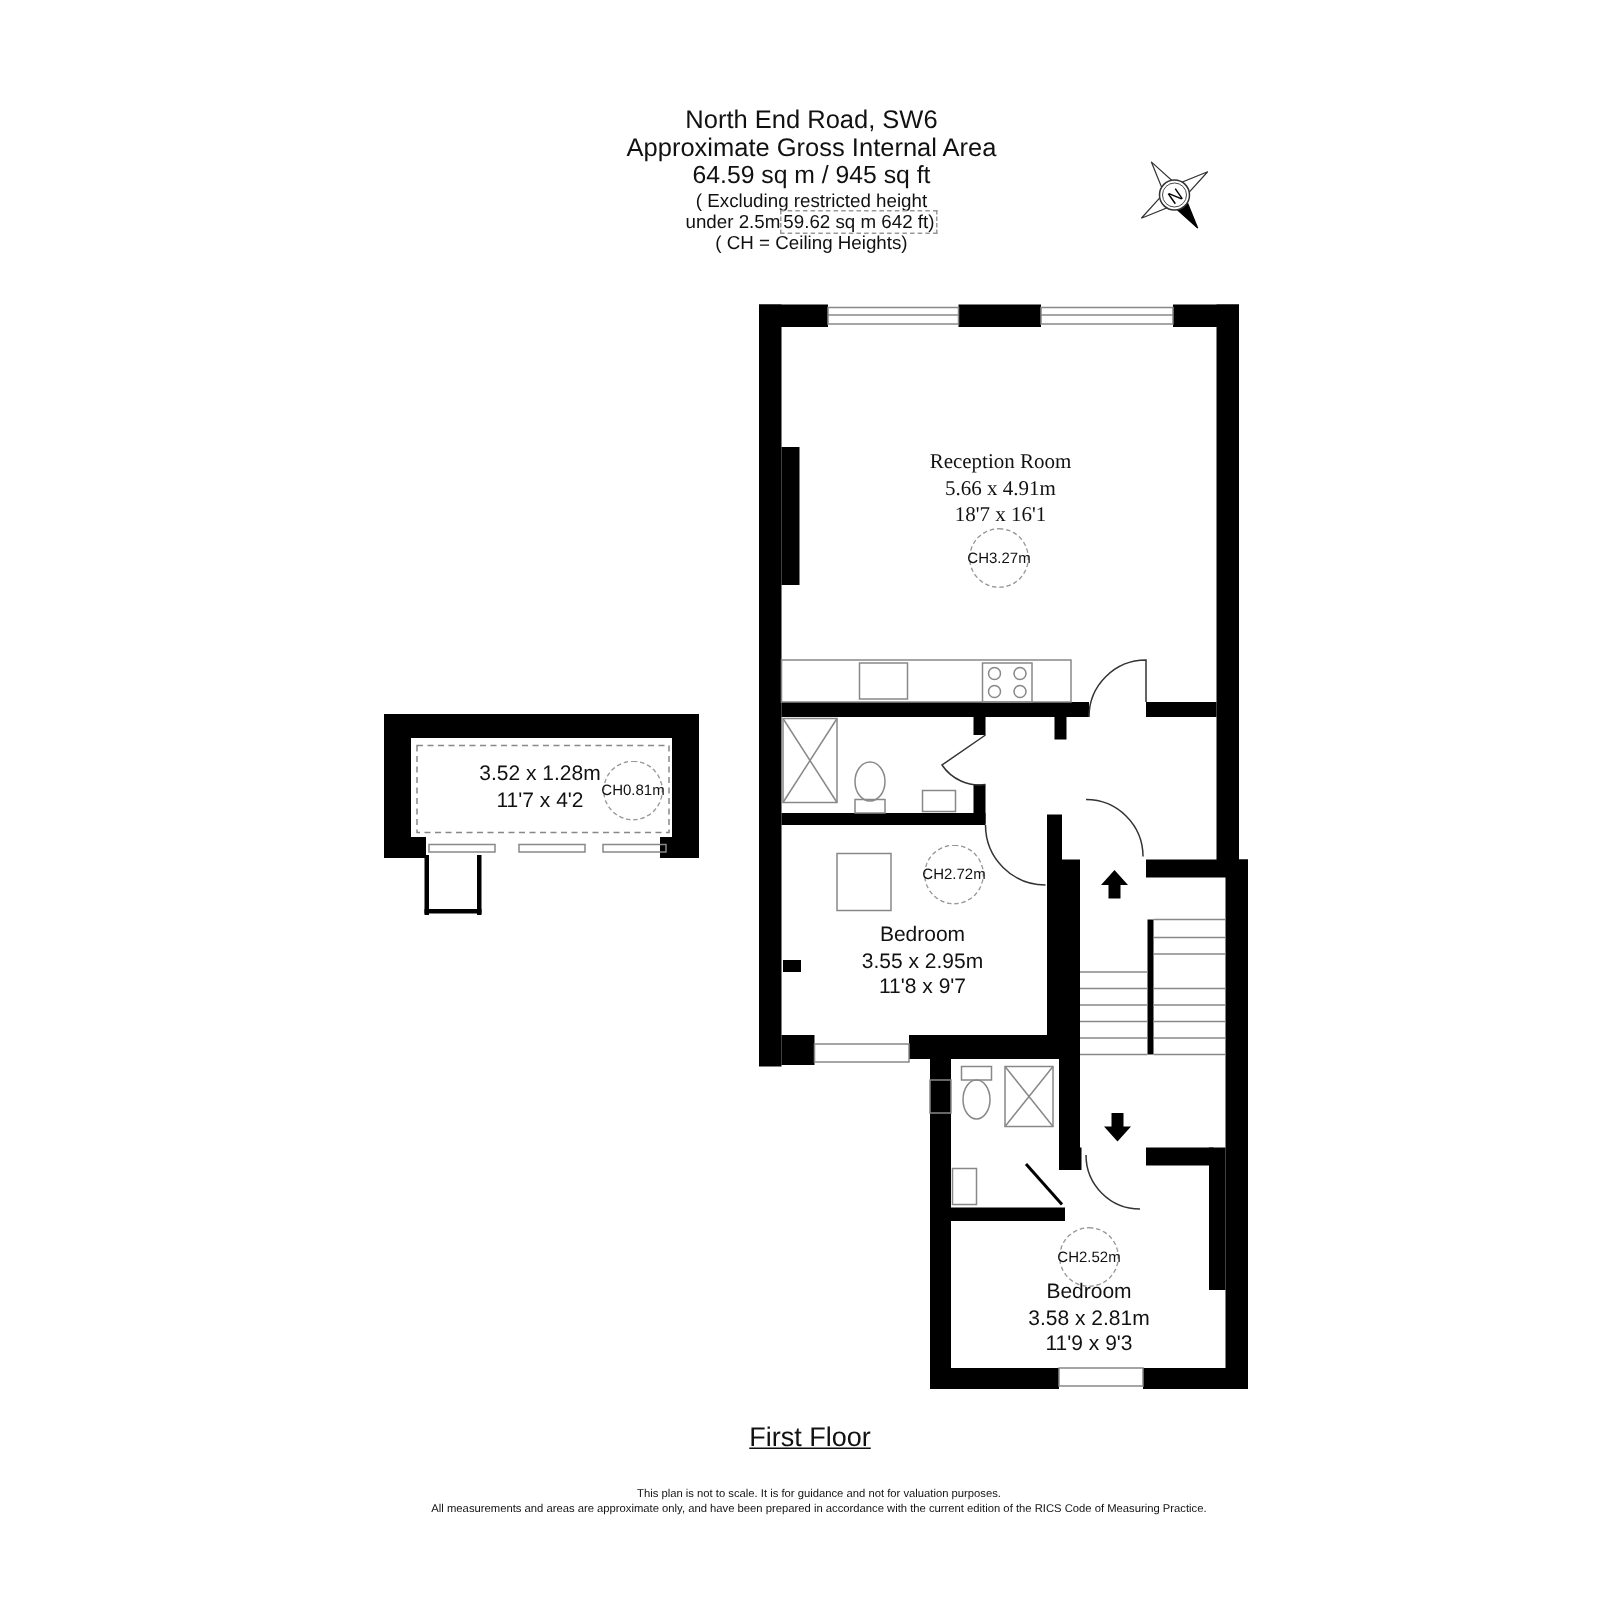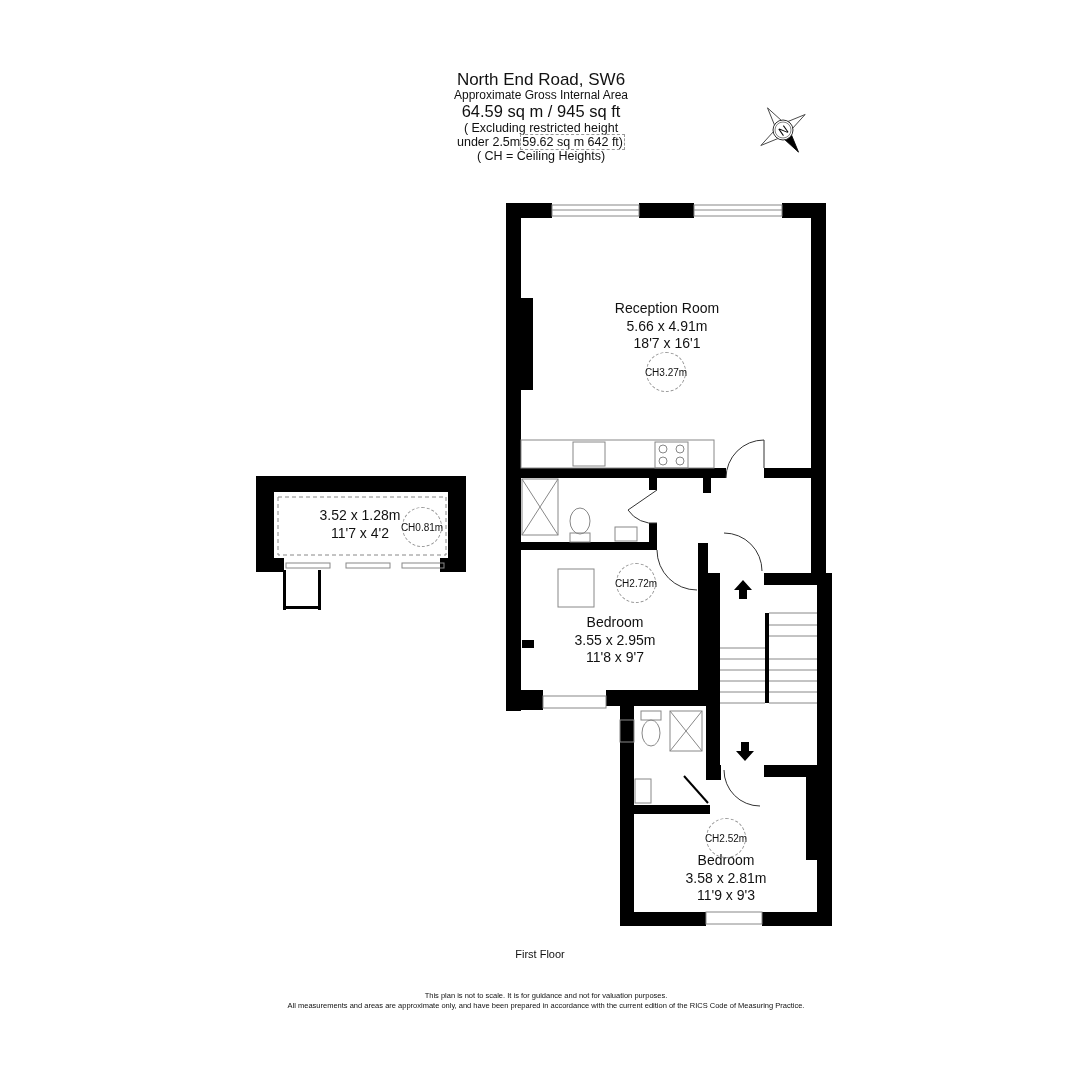--- a/index.html
+++ b/index.html
@@ -1,26 +1,26 @@
 <!DOCTYPE html>
 <html><head>
 <meta charset="utf-8">
 <style>
   html, body { margin: 0; padding: 0; background: #ffffff; }
   body { width: 1080px; height: 1080px; position: relative; overflow: hidden; font-family: "Liberation Sans", sans-serif; color: #111; }
   .header { position: absolute; left: 376px; top: 70px; width: 330px; text-align: center; line-height: 1.12; }
   .title { font-size: 17px; }
-  .sub { font-size: 12px; }
+  .sub { font-size: 17px; }
   .area { font-size: 16.5px; }
   .note { font-size: 12.5px; }
   .boxed { border: 1px dashed #999; padding: 0 1px; }
   .plan { position: absolute; left: 0; top: 0; }
   .lbl { position: absolute; text-align: center; line-height: 1.25; font-size: 14px; }
   .ch { position: absolute; width: 38px; height: 38px; border: 1px dashed #999; border-radius: 50%; font-size: 10px; display: flex; flex-direction: row; align-items: center; justify-content: center; line-height: 1.1; background: transparent; }
-  .floor { position: absolute; left: 0; width: 1080px; top: 948px; text-align: center; font-size: 11px; }
+  .floor { position: absolute; left: 0; width: 1080px; top: 948px; text-align: center; font-size: 18px; text-decoration: underline; }
   .disc { position: absolute; left: 0; width: 1092px; top: 991px; text-align: center; font-size: 7.5px; line-height: 1.3; }
   .compass { position: absolute; left: 755px; top: 102px; }
 </style>
 </head>
 <body>
 
 <div class="header">
   <div class="title">North End Road, SW6</div>
   <div class="sub">Approximate Gross Internal Area</div>
   <div class="area">64.59 sq m / 945 sq ft</div>
@@ -157,21 +157,21 @@
     <path d="M724,770 A36,36 0 0 0 760,806" stroke="#333"></path>
     <path d="M684,776 L708,803" stroke="#000" stroke-width="2"></path>
   </g>
 
   <g fill="#000">
     <polygon points="743,580 734,590 739,590 739,599 747,599 747,590 752,590"></polygon>
     <polygon points="745,761 736,751 741,751 741,742 749,742 749,751 754,751"></polygon>
   </g>
 </svg>
 
-<div class="lbl" style="left:592px; top:300px; width:150px;">
+<div class="lbl" style="left:592px; top:300px; width:150px;font-family:Liberation Serif, serif;">
   <div>Reception Room</div>
   <div>5.66 x 4.91m</div>
   <div>18'7 x 16'1</div>
 </div>
 <div class="ch" style="left:646px; top:352px;">
   <span>CH</span>
   <span>3.27m</span>
 </div>
 
 <div class="lbl" style="left:555px; top:614px; width:120px;">

